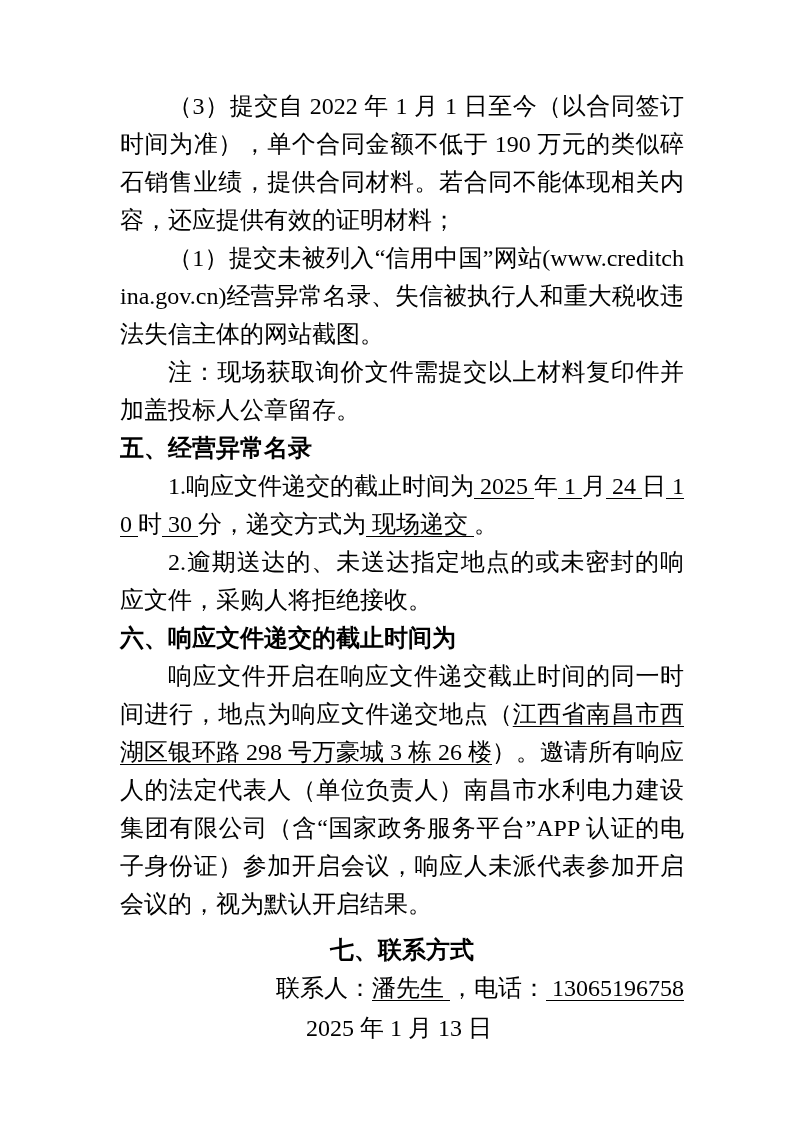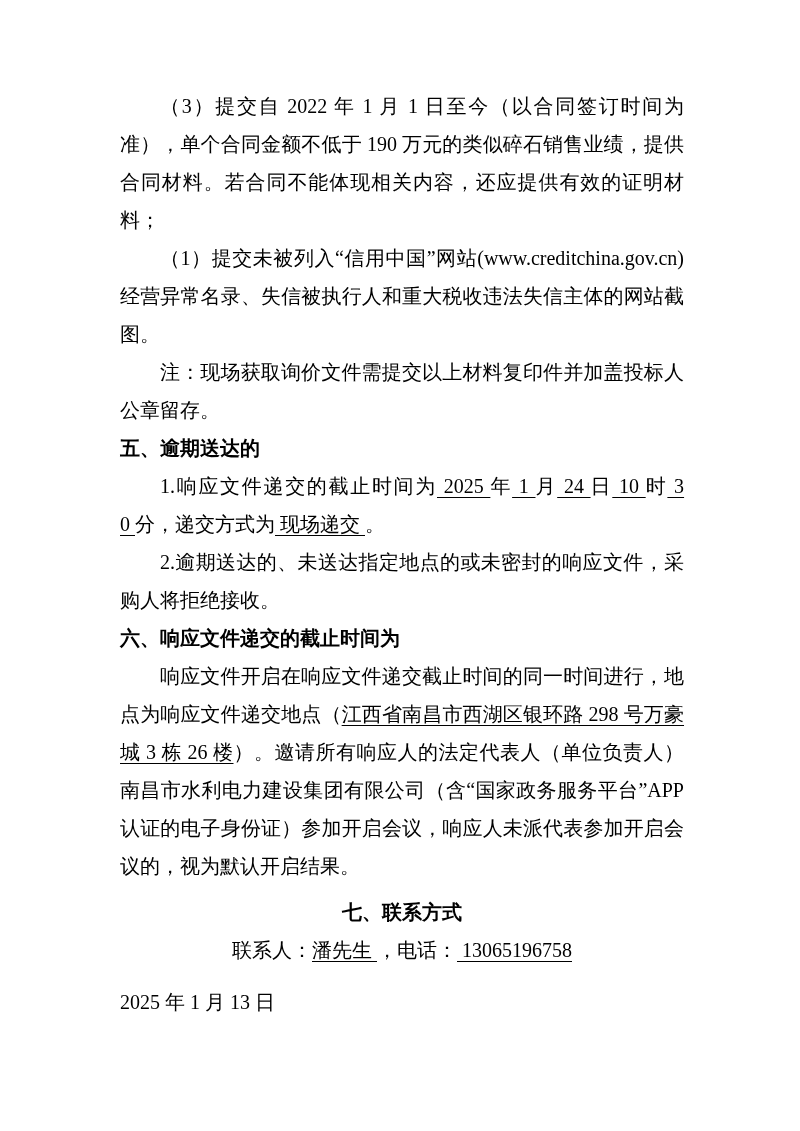--- a/index.html
+++ b/index.html
@@ -9,42 +9,42 @@
     height: 1131px;
     background: #ffffff;
     box-sizing: border-box;
     padding: 87px 116px 20px 120px;
     overflow: hidden;
     font-family: "Liberation Serif", "DejaVu Serif", serif;
     color: #000000;
   }
   .para {
     margin: 0;
-    font-size: 20px;
+    font-size: 24px;
     line-height: 38px;
     text-align: justify;
     text-justify: inter-ideograph;
     word-break: break-all;
   }
   .para.heading { font-weight: 700; text-align: left; }
   .para.heading-spaced { font-weight: 700; text-align: center; margin-top: 8px; }
   .para.indent { text-indent: 2em; }
-  .para.contact { text-align: center; }
-  .para.date { text-align: left; padding-right: 6px; margin-top: 14px; }
+  .para.contact { text-align: right; }
+  .para.date { text-align: center; padding-right: 6px; margin-top: 2px; }
   .u { text-decoration: underline; text-underline-offset: 4px; text-decoration-thickness: 1px; }
 </style>
 </head>
 <body>
 
 <div class="page">
   <div>
       <p class="para body indent"><span class="">（3）提交自 2022 年 1 月 1 日至今（以合同签订时间为准），单个合同金额不低于 190 万元的类似碎石销售业绩，提供合同材料。若合同不能体现相关内容，还应提供有效的证明材料；</span></p>
       <p class="para body indent"><span class="">（1）提交未被列入“信用中国”网站(www.creditchina.gov.cn)经营异常名录、失信被执行人和重大税收违法失信主体的网站截图。</span></p>
       <p class="para body indent"><span class="">注：现场获取询价文件需提交以上材料复印件并加盖投标人公章留存。</span></p>
-      <p class="para heading"><span class="">五、逾期送达的</span></p>
+      <p class="para heading"><span class="">五、经营异常名录</span></p>
       <p class="para body indent"><span class="">1.响应文件递交的截止时间为</span><span class="u">&nbsp;2025&nbsp;</span><span class="">年</span><span class="u">&nbsp;1&nbsp;</span><span class="">月</span><span class="u">&nbsp;24&nbsp;</span><span class="">日</span><span class="u">&nbsp;10&nbsp;</span><span class="">时</span><span class="u">&nbsp;30&nbsp;</span><span class="">分，递交方式为</span><span class="u">&nbsp;现场递交&nbsp;</span><span class="">。</span></p>
       <p class="para body indent"><span class="">2.逾期送达的、未送达指定地点的或未密封的响应文件，采购人将拒绝接收。</span></p>
       <p class="para heading"><span class="">六、响应文件递交的截止时间为</span></p>
       <p class="para body indent"><span class="">响应文件开启在响应文件递交截止时间的同一时间进行，地点为响应文件递交地点（</span><span class="u">江西省南昌市西湖区银环路 298 号万豪城 3 栋 26 楼</span><span class="">）。邀请所有响应人的法定代表人（单位负责人）南昌市水利电力建设集团有限公司（含“国家政务服务平台”APP 认证的电子身份证）参加开启会议，响应人未派代表参加开启会议的，视为默认开启结果。</span></p>
       <p class="para heading-spaced"><span class="">七、联系方式</span></p>
       <p class="para contact"><span class="">联系人：</span><span class="u">潘先生&nbsp;</span><span class="">，电话：</span><span class="u">&nbsp;13065196758</span></p>
       <p class="para date"><span class="">2025 年 1 月 13 日</span></p>
     </div>
 </div>
 

